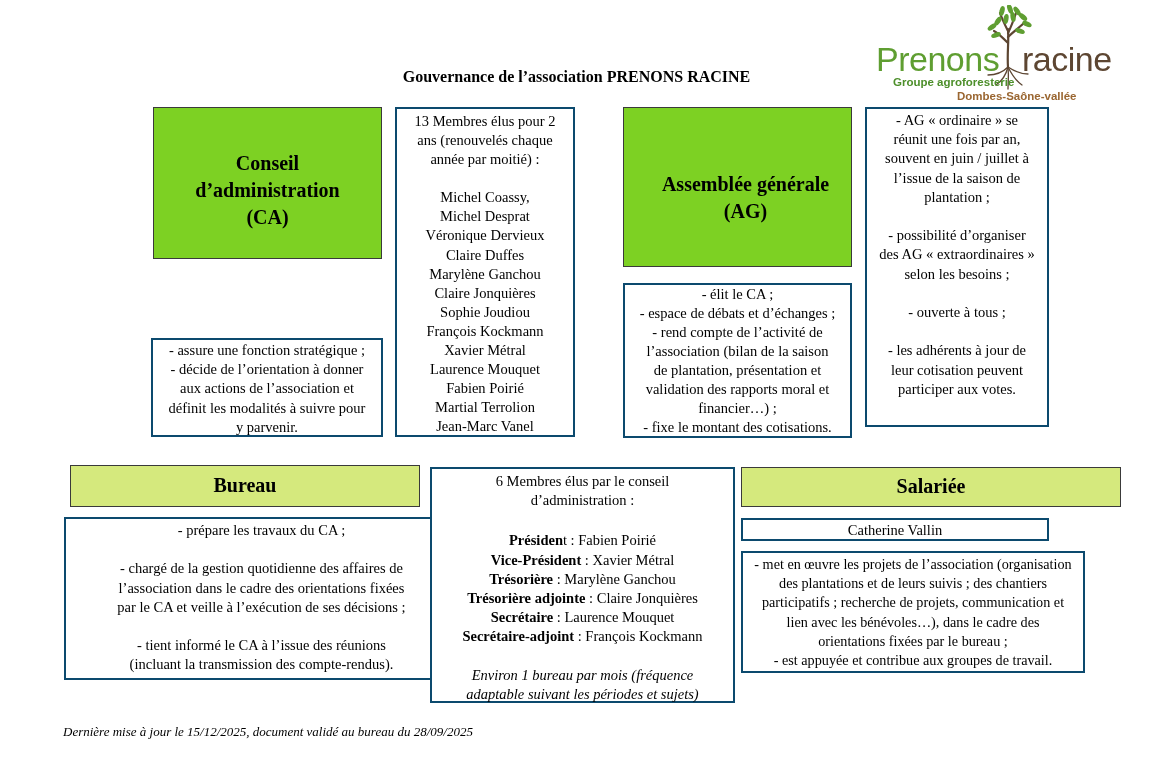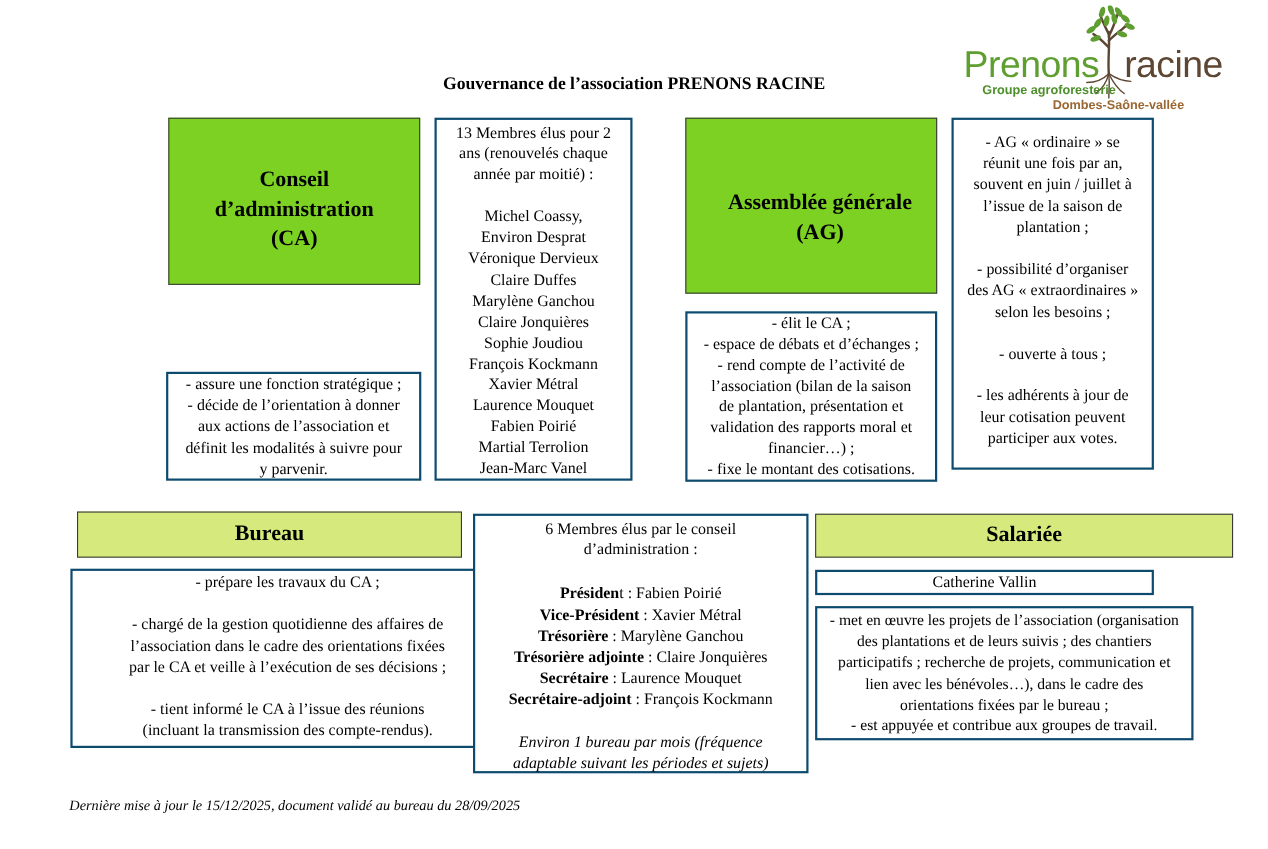--- a/index.html
+++ b/index.html
@@ -38,21 +38,21 @@
     background:var(--header-green,#d5e97d); border:1.5px solid #3a3a3a;
     font-weight:bold; font-size:20px;
     display:flex; align-items:center; justify-content:center;
   }
   #ca-box       { left:153px; top:107px; width:229px; height:152px; padding-top:14px; }
   #members-box  { left:395px; top:107px; width:180px; height:330px; padding-top:3px; line-height:19.1px; }
   .members-list { margin-top:19px; }
   #ca-desc      { left:151px; top:338px; width:232px; height:99px; padding-top:1px; }
   #ag-box       { left:623px; top:107px; width:229px; height:160px; padding-top:22px;padding-left:16px; }
   #ag-desc      { left:623px; top:283px; width:229px; height:155px; line-height:19.05px; }
-  #ag-info      { left:865px; top:107px; width:184px; height:320px; padding-top:12px; }
+  #ag-info      { left:865px; top:107px; width:184px; height:320px; padding-top:2px; }
   #bureau-header   { left:70px;  top:465px; width:350px; height:42px; }
   #bureau-desc     { left:64px;  top:517px; width:395px; height:163px; padding-top:2px; }
   #bureau-members  { left:430px; top:467px; width:305px; height:236px; padding-top:3px; }
   .bm-header       { margin-bottom:21px; }
   .bm-note         { margin-top:19px; font-style:italic; }
   #salariee-header { left:741px; top:467px; width:380px; height:40px; }
   #salariee-name   { left:741px; top:518px; width:308px; height:23px; line-height:21px; }
   #salariee-desc   { left:741px; top:551px; width:344px; height:122px; padding-top:2px; font-size:14.2px; }
   .footer {
     position:absolute; left:63px; top:724px; font-style:italic; font-size:13px;
@@ -104,21 +104,21 @@
   <div id="ca-box" class="box green-box">Conseil
 d’administration
 (CA)</div>
 
   <div id="members-box" class="box">
     <div class="members-header pre">13 Membres élus pour 2
 ans (renouvelés chaque
 année par moitié) :</div>
     <div class="members-list">
         <div>Michel Coassy,</div>
-        <div>Environ Desprat</div>
+        <div>Michel Desprat</div>
         <div>Véronique Dervieux</div>
         <div>Claire Duffes</div>
         <div>Marylène Ganchou</div>
         <div>Claire Jonquières</div>
         <div>Sophie Joudiou</div>
         <div>François Kockmann</div>
         <div>Xavier Métral</div>
         <div>Laurence Mouquet</div>
         <div>Fabien Poirié</div>
         <div>Martial Terrolion</div>

